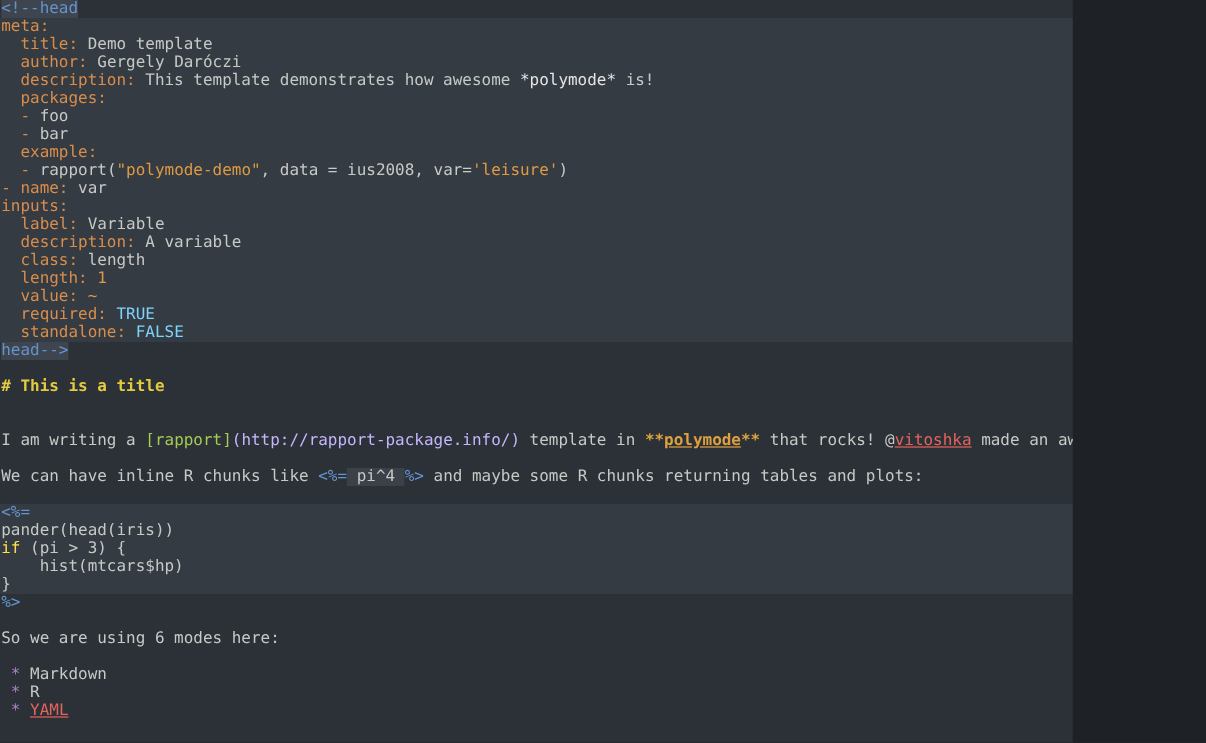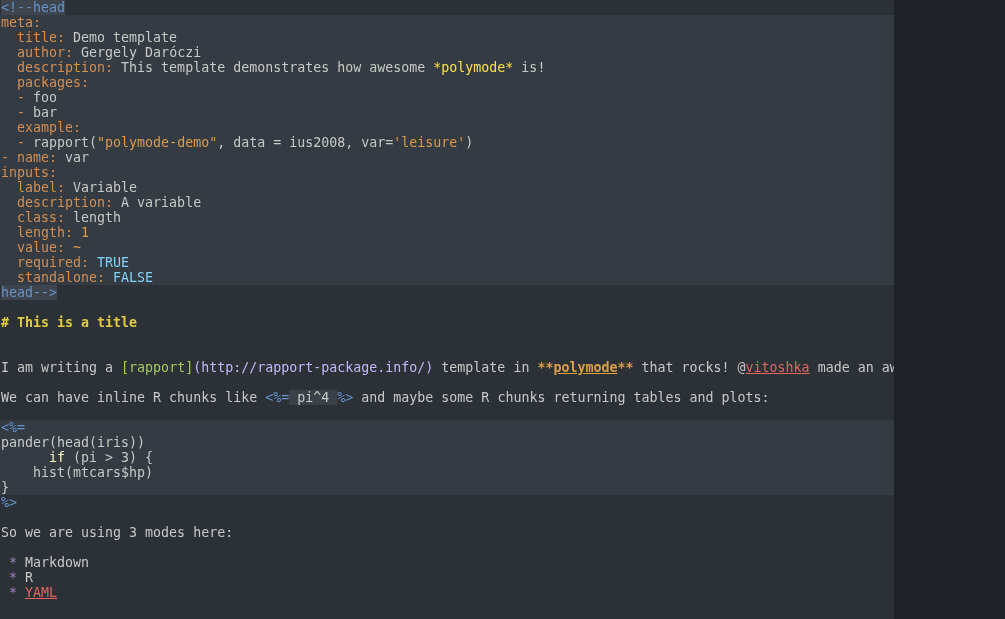--- a/index.html
+++ b/index.html
@@ -20,27 +20,27 @@
     padding-left:1px;
   }
   .bg-chunk{background:#353b42;}
   .s-val{color:#c6c9c5;}
   .s-key{color:#d98d4c;}
   .s-str{color:#de9a44;}
   .s-bool{color:#7dd3fc;}
   .s-marker{color:#6493ce;}
   .s-markerbox{color:#6493ce;background:#3e454e;}
   .s-title{color:#e3cb40;font-weight:bold;}
-  .s-mdem{color:#fde047;}
+  .s-mdem{color:#e5e5e5;}
   .s-mdbold{color:#dfa040;font-weight:bold;}
   .s-mdboldu{color:#dfa040;font-weight:bold;text-decoration:underline;}
   .s-linkgreen{color:#a3cc52;}
   .s-url{color:#c4b5fd;}
   .s-redlink{color:#e4645e;font-weight:normal;text-decoration:underline;}
-  .s-keyword{color:#fef9c3;margin-left:48px;}
+  .s-keyword{color:#fde047;}
   .s-bullet{color:#a884c0;}
   .s-inline{color:#c6c9c5;background:#3a4148;}
   .s-cursor{color:#f6e7fa;background:#a73bc4;}
 </style>
 </head>
 <body>
 
 <div class="editor" id="editor">
     <div class="line"><span class="s-markerbox">&lt;!--head</span></div>
     <div class="line bg-chunk"><span class="s-key">meta:</span></div>
@@ -70,18 +70,18 @@
     <div class="line"></div>
     <div class="line"><span class="s-val">We can have inline R chunks like </span><span class="s-marker">&lt;%=</span><span class="s-inline"> pi^4 </span><span class="s-marker">%&gt;</span><span class="s-val"> and maybe some R chunks returning tables and plots:</span></div>
     <div class="line"></div>
     <div class="line bg-chunk"><span class="s-marker">&lt;%=</span></div>
     <div class="line bg-chunk"><span class="s-val">pander(head(iris))</span></div>
     <div class="line bg-chunk"><span class="s-keyword">if</span><span class="s-val"> (pi &gt; 3) {</span></div>
     <div class="line bg-chunk"><span class="s-val">    hist(mtcars$hp)</span></div>
     <div class="line bg-chunk"><span class="s-val">}</span></div>
     <div class="line"><span class="s-marker">%&gt;</span></div>
     <div class="line"></div>
-    <div class="line"><span class="s-val">So we are using 3 modes here:</span></div>
+    <div class="line"><span class="s-val">So we are using 6 modes here:</span></div>
     <div class="line"></div>
     <div class="line"><span class="s-val"> </span><span class="s-bullet">*</span><span class="s-val"> Markdown</span></div>
     <div class="line"><span class="s-val"> </span><span class="s-bullet">*</span><span class="s-val"> R</span></div>
     <div class="line"><span class="s-val"> </span><span class="s-bullet">*</span><span class="s-val"> </span><span class="s-redlink">YAML</span></div>
   </div>
 
 </body></html>

